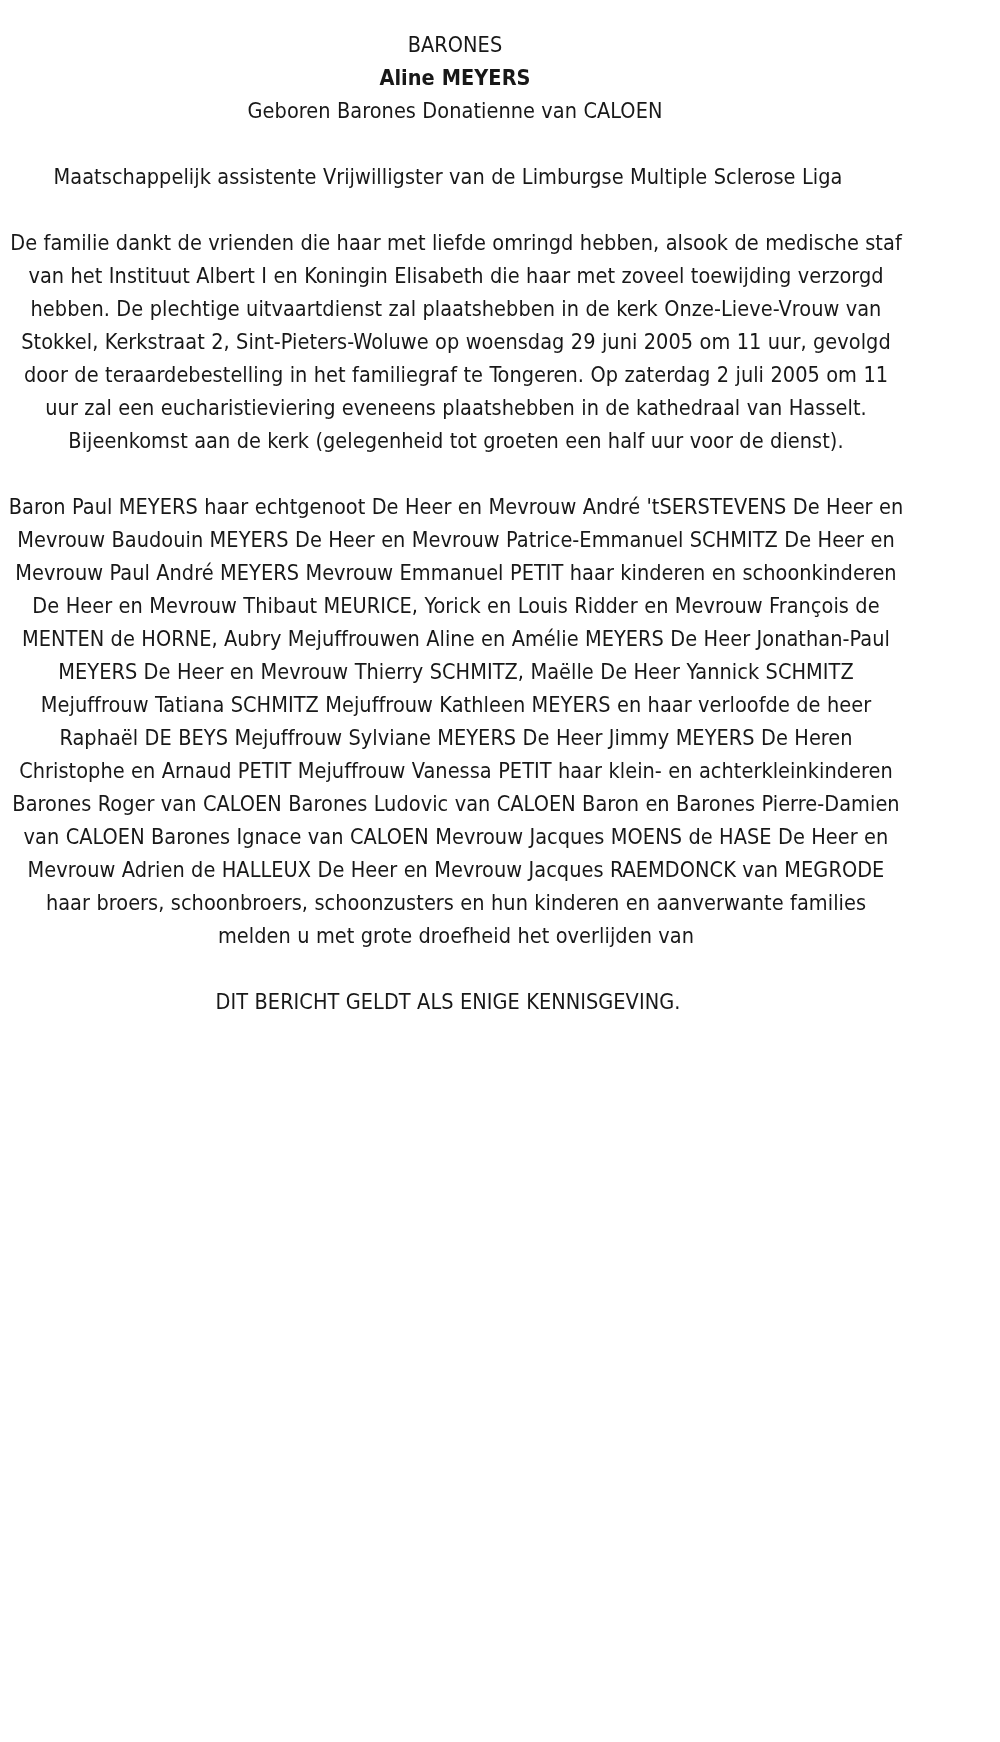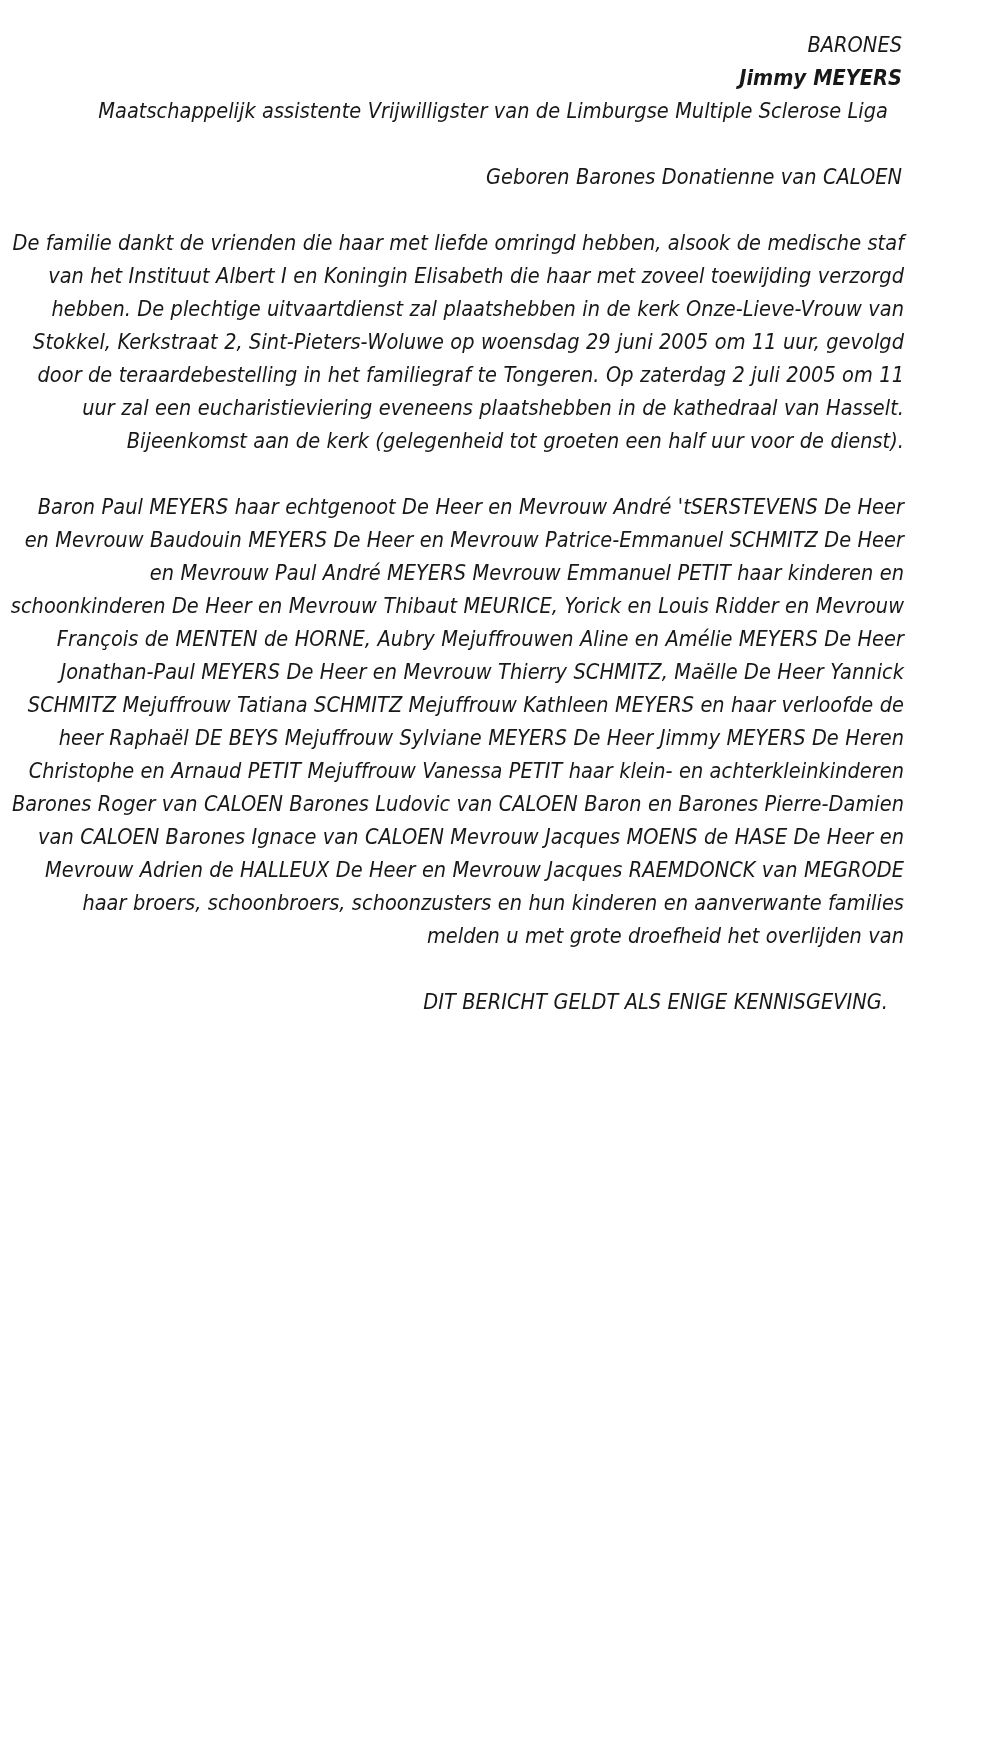--- a/index.html
+++ b/index.html
@@ -20,23 +20,22 @@
     min-height: 1742px;
     padding: 28px 96px 20px 8px;
     background: #ffffff;
   }
   .line {
     font-size: 21.5px;
     line-height: 33px;
     letter-spacing: 0.05px;
     word-spacing: 0.2px;
     margin: 0;
-    text-align: right;
+    text-align: center;
     white-space: normal;
-    font-style: italic;
   }
   .para {
     margin: 0 0 33px 0;
   }
   .para:last-child {
     margin-bottom: 8px;
   }
   .tight {
     margin-bottom: 0;
   }
@@ -57,25 +56,25 @@
     hyphens: none;
   }
 </style>
 </head>
 <body style="color: rgb(24, 24, 24); background: rgb(255, 255, 255);">
 
 <div class="notice">
 
   <p class="line para tight block-flow">BARONES</p>
 
-  <p class="line para tight block-flow name-bold">Jimmy MEYERS</p>
+  <p class="line para tight block-flow name-bold">Aline MEYERS</p>
+
+  <p class="line para block-flow">Geboren Barones Donatienne van CALOEN</p>
 
   <p class="line para block-narrow">Maatschappelijk assistente Vrijwilligster van de Limburgse Multiple Sclerose Liga</p>
-
-  <p class="line para block-flow">Geboren Barones Donatienne van CALOEN</p>
 
 
   <p class="line para block-wide">De familie dankt de vrienden die haar met liefde omringd hebben, alsook de medische staf van het Instituut Albert I en Koningin Elisabeth die haar met zoveel toewijding verzorgd hebben. De plechtige uitvaartdienst zal plaatshebben in de kerk Onze-Lieve-Vrouw van Stokkel, Kerkstraat 2, Sint-Pieters-Woluwe op woensdag 29 juni 2005 om 11 uur, gevolgd door de teraardebestelling in het familiegraf te Tongeren. Op zaterdag 2 juli 2005 om 11 uur zal een eucharistieviering eveneens plaatshebben in de kathedraal van Hasselt. Bijeenkomst aan de kerk (gelegenheid tot groeten een half uur voor de dienst).</p>
 
   <p class="line para block-names">Baron Paul MEYERS haar echtgenoot De Heer en Mevrouw André 'tSERSTEVENS De Heer en Mevrouw Baudouin MEYERS De Heer en Mevrouw Patrice-Emmanuel SCHMITZ De Heer en Mevrouw Paul André MEYERS Mevrouw Emmanuel PETIT haar kinderen en schoonkinderen De Heer en Mevrouw Thibaut MEURICE, Yorick en Louis Ridder en Mevrouw François de MENTEN de HORNE, Aubry Mejuffrouwen Aline en Amélie MEYERS De Heer Jonathan-Paul MEYERS De Heer en Mevrouw Thierry SCHMITZ, Maëlle De Heer Yannick SCHMITZ Mejuffrouw Tatiana SCHMITZ Mejuffrouw Kathleen MEYERS en haar verloofde de heer Raphaël DE BEYS Mejuffrouw Sylviane MEYERS De Heer Jimmy MEYERS De Heren Christophe en Arnaud PETIT Mejuffrouw Vanessa PETIT haar klein- en achterkleinkinderen Barones Roger van CALOEN Barones Ludovic van CALOEN Baron en Barones Pierre-Damien van CALOEN Barones Ignace van CALOEN Mevrouw Jacques MOENS de HASE De Heer en Mevrouw Adrien de HALLEUX De Heer en Mevrouw Jacques RAEMDONCK van MEGRODE haar broers, schoonbroers, schoonzusters en hun kinderen en aanverwante families melden u met grote droefheid het overlijden van</p>
 
 
   <p class="line para block-narrow">DIT BERICHT GELDT ALS ENIGE KENNISGEVING.</p>
 
 </div>

